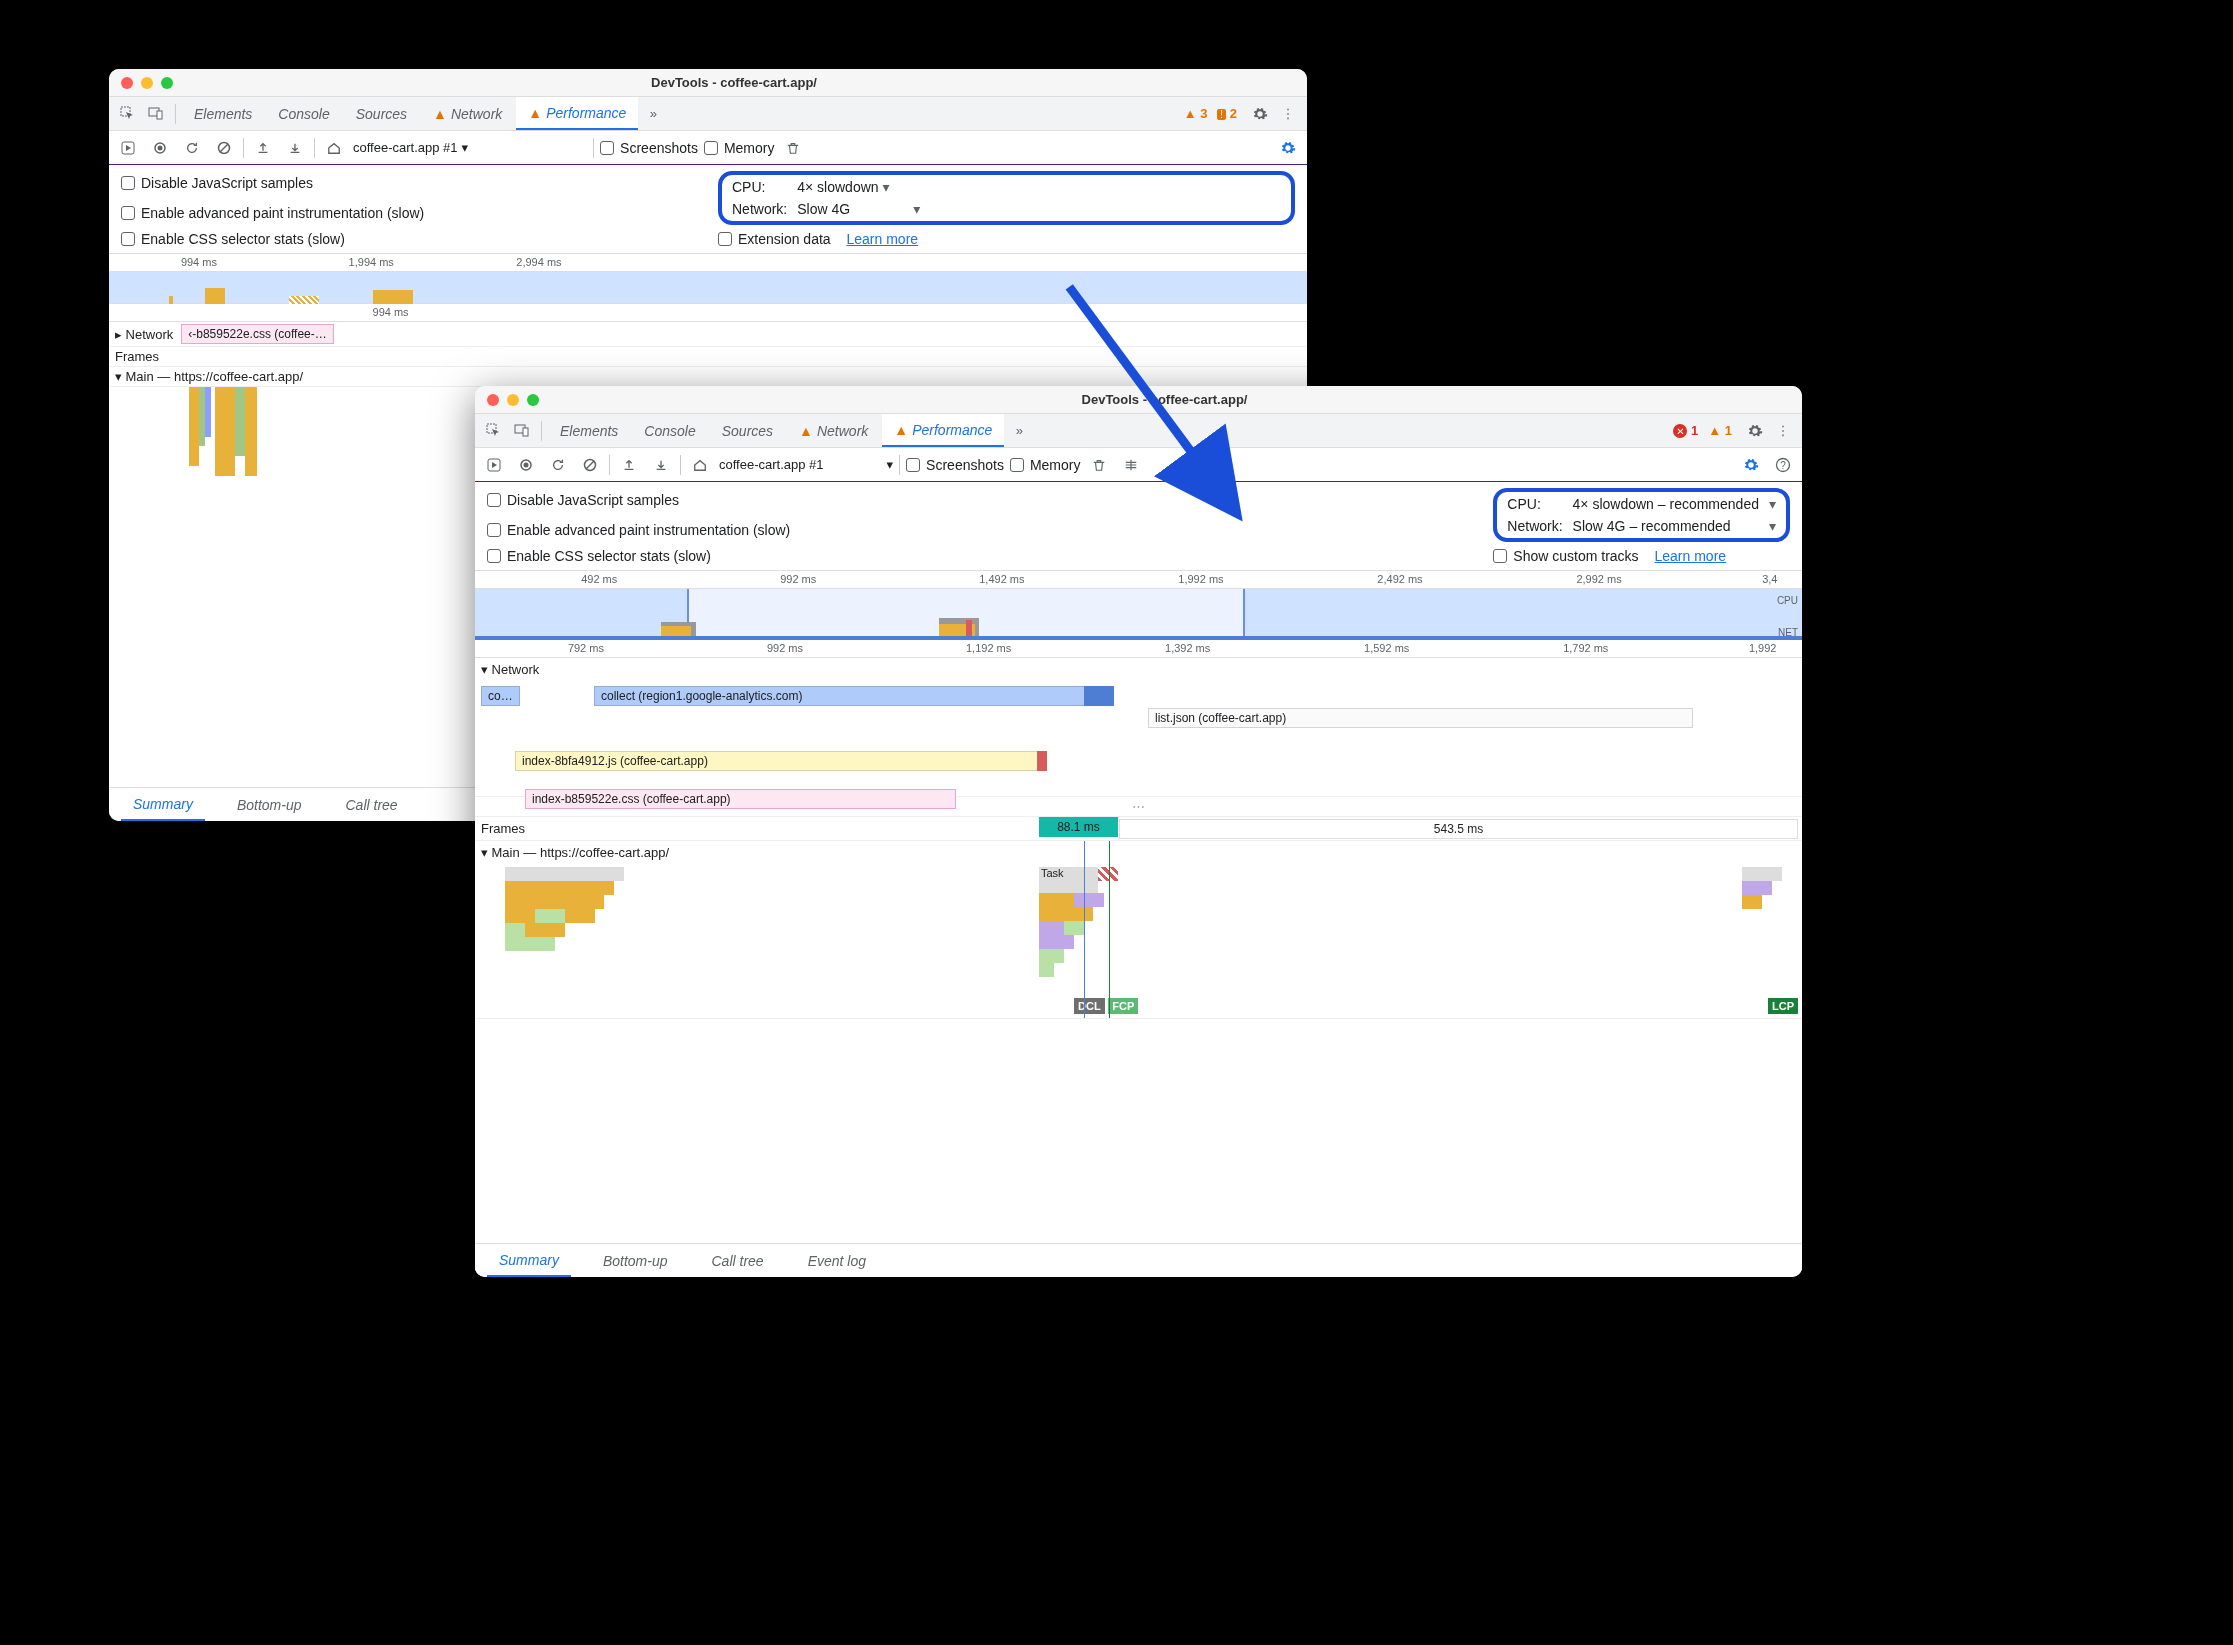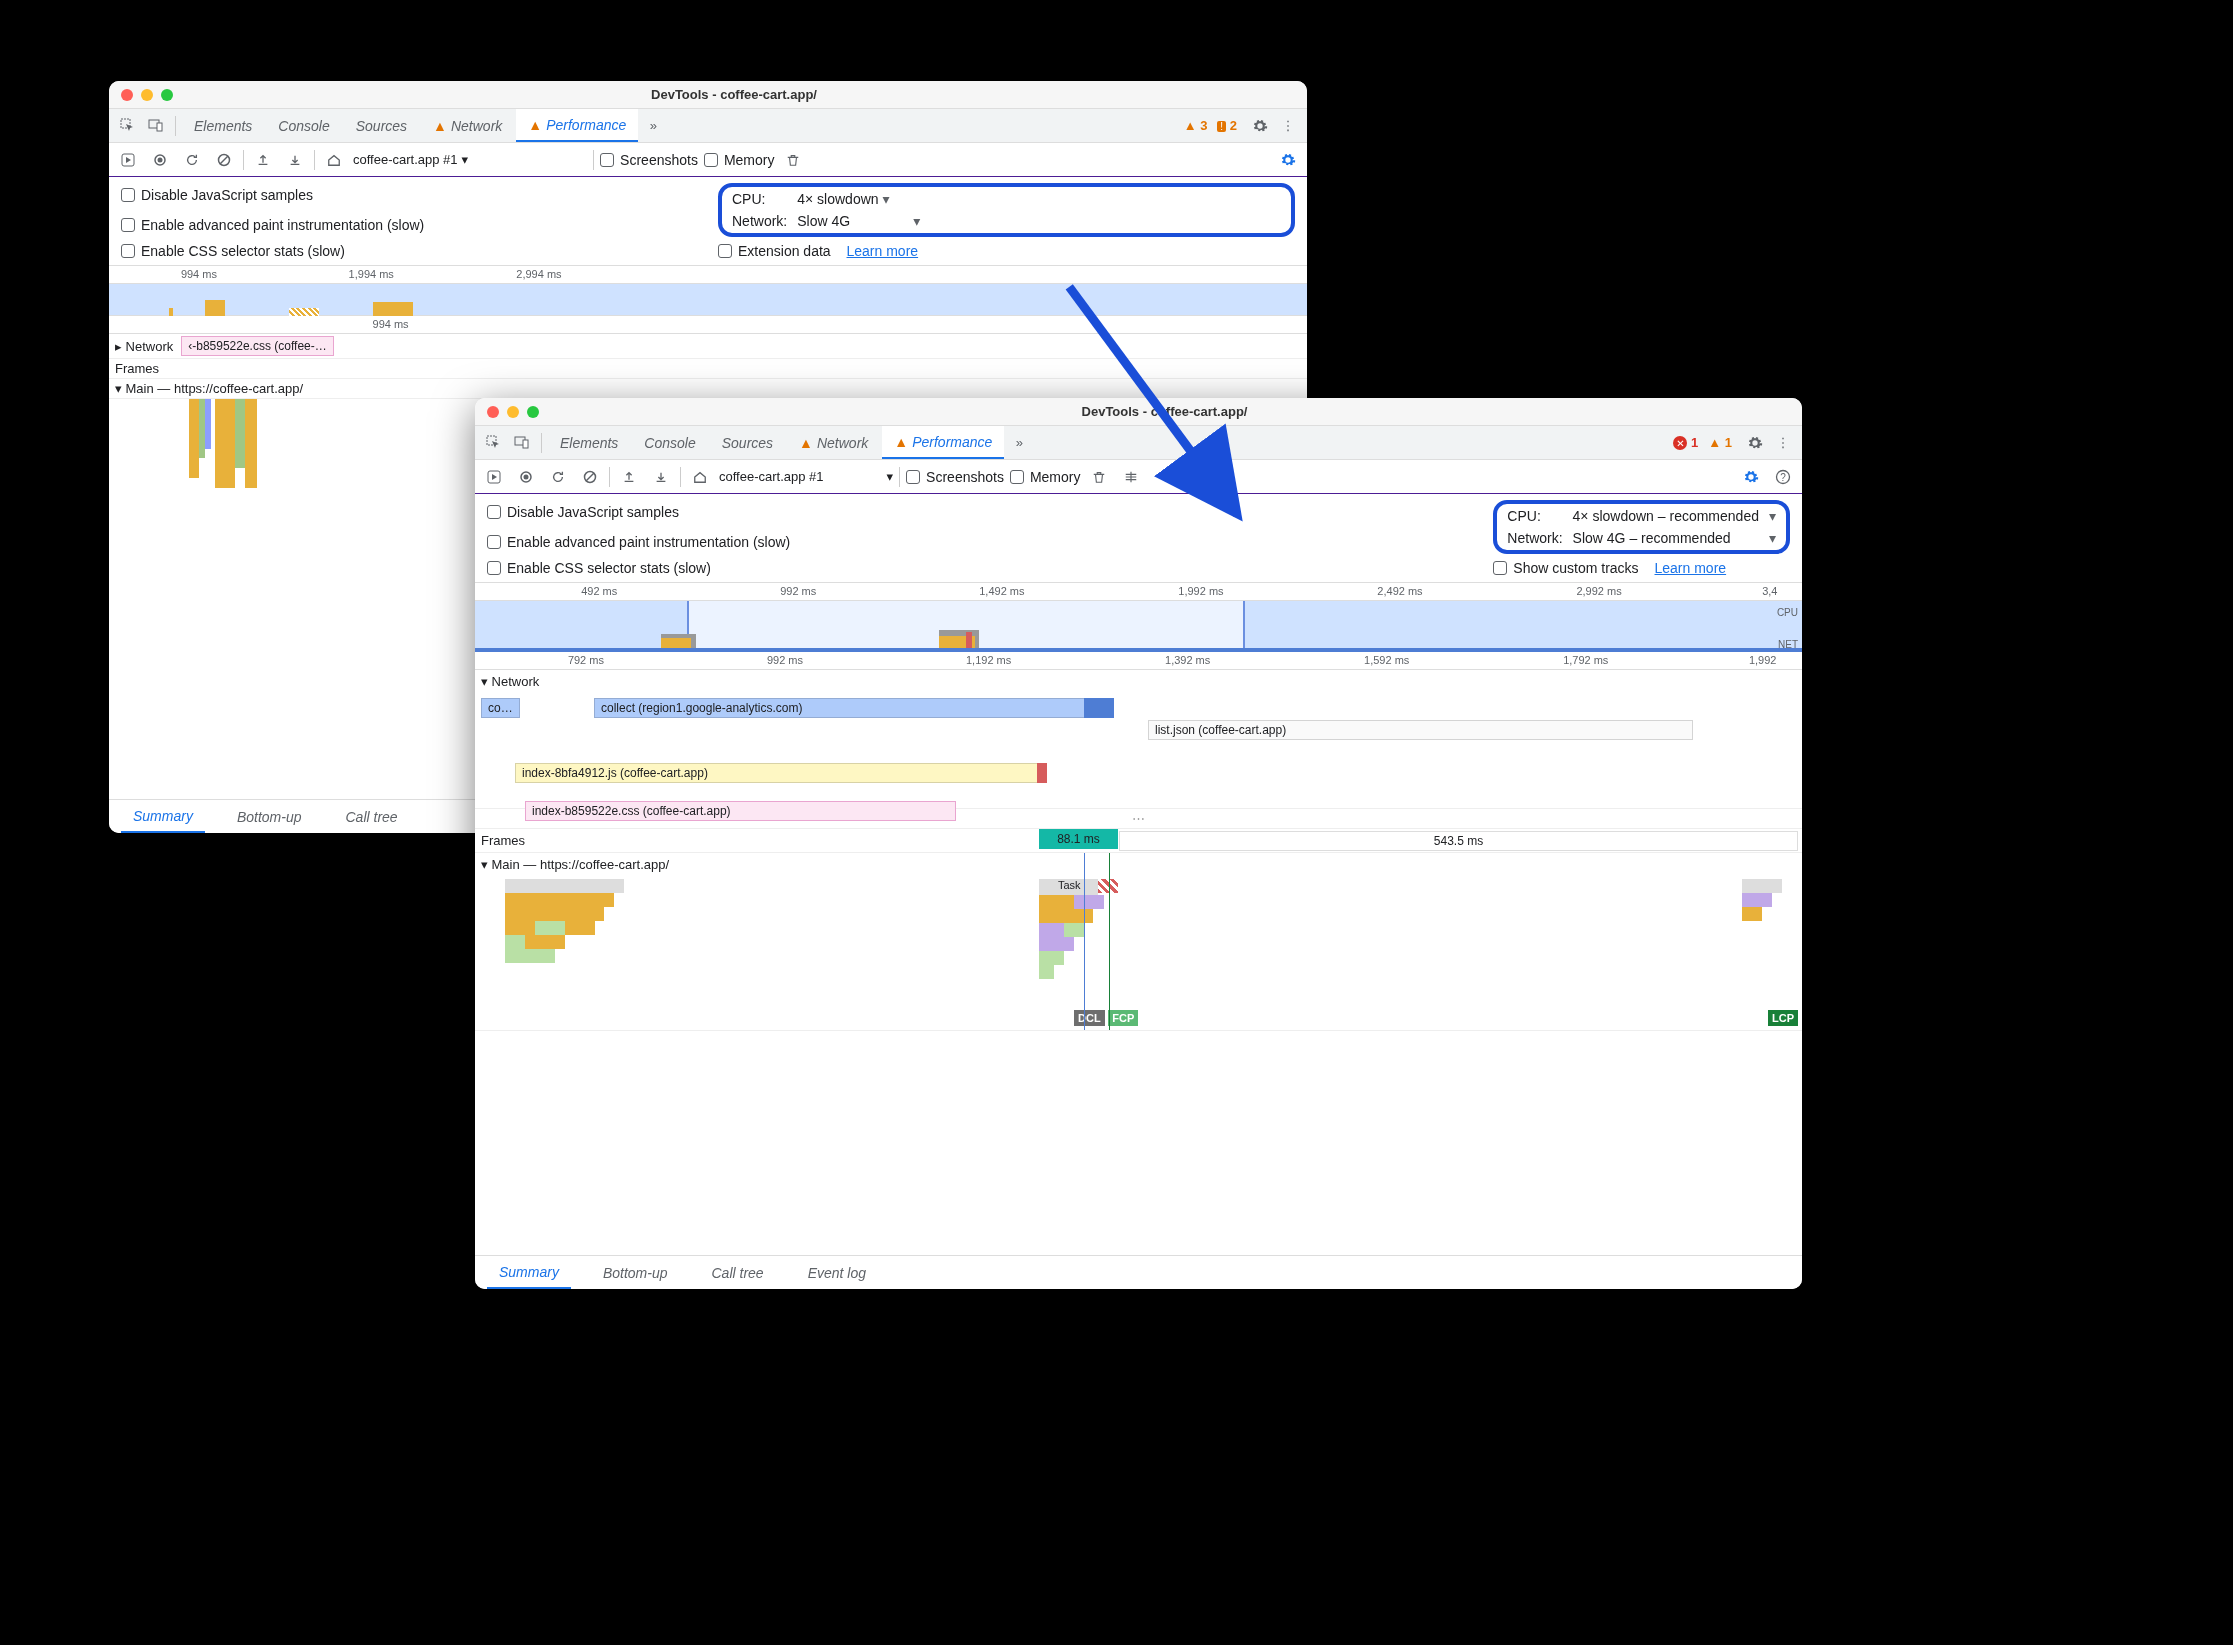--- a/index.html
+++ b/index.html
@@ -12,21 +12,20 @@
     height: 1645px;
     position: relative;
     overflow: hidden;
   }
   .window {
     position: absolute;
     background: #fff;
     border-radius: 10px;
     box-shadow: 0 10px 40px rgba(0,0,0,0.5);
     overflow: hidden;
-    margin-top: 12px;
   }
   .titlebar {
     height: 28px;
     background: #f6f6f6;
     display: flex;
     align-items: center;
     padding: 0 12px;
     border-bottom: 1px solid #ddd;
   }
   .traffic { display: flex; gap: 8px; }
@@ -495,21 +494,21 @@
         </div>
       <div style="display:flex">
           <span style="width:20px;height:14px;background:#b9e0a5"></span>
           <span style="width:40px;height:14px;background:#e8b13a"></span>
         </div>
       <div style="width:50px;height:14px;background:#b9e0a5"></div>
     </div>
 
     <div style="position:absolute;left:564px;top:26px">
       <div style="display:flex">
-          <span style="width:59px;height:16px;background:#ddd;font-size:11px;padding-left:19px">Task</span>
+          <span style="width:59px;height:26px;background:#ddd;font-size:11px;padding-left:2px">Task</span>
           <span style="width:20px;height:14px;background:repeating-linear-gradient(45deg,#d65c5c,#d65c5c 3px,#fff 3px,#fff 6px)"></span>
         </div>
       <div style="display:flex">
           <span style="width:35px;height:14px;background:#e8b13a"></span>
           <span style="width:30px;height:14px;background:#c0a8e8"></span>
         </div>
       <div style="width:54px;height:14px;background:#e8b13a"></div>
       <div style="display:flex">
           <span style="width:25px;height:14px;background:#c0a8e8"></span>
           <span style="width:20px;height:14px;background:#b9e0a5"></span>

